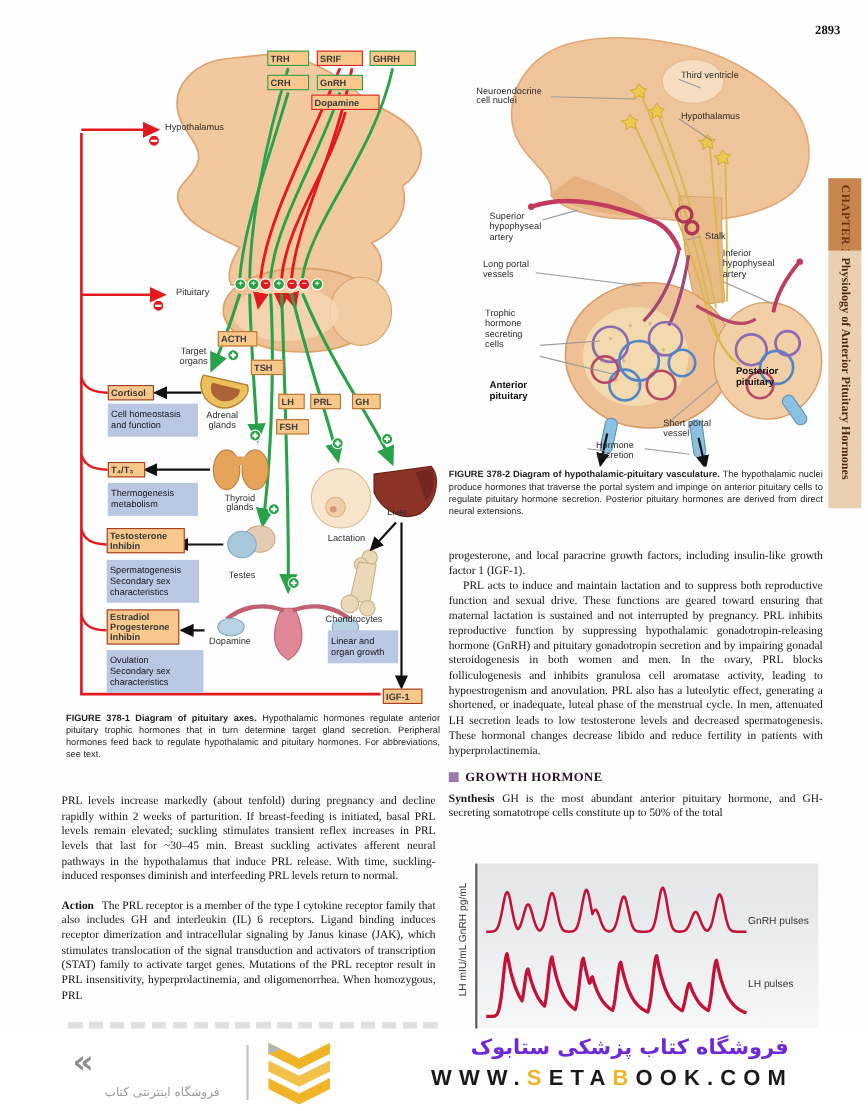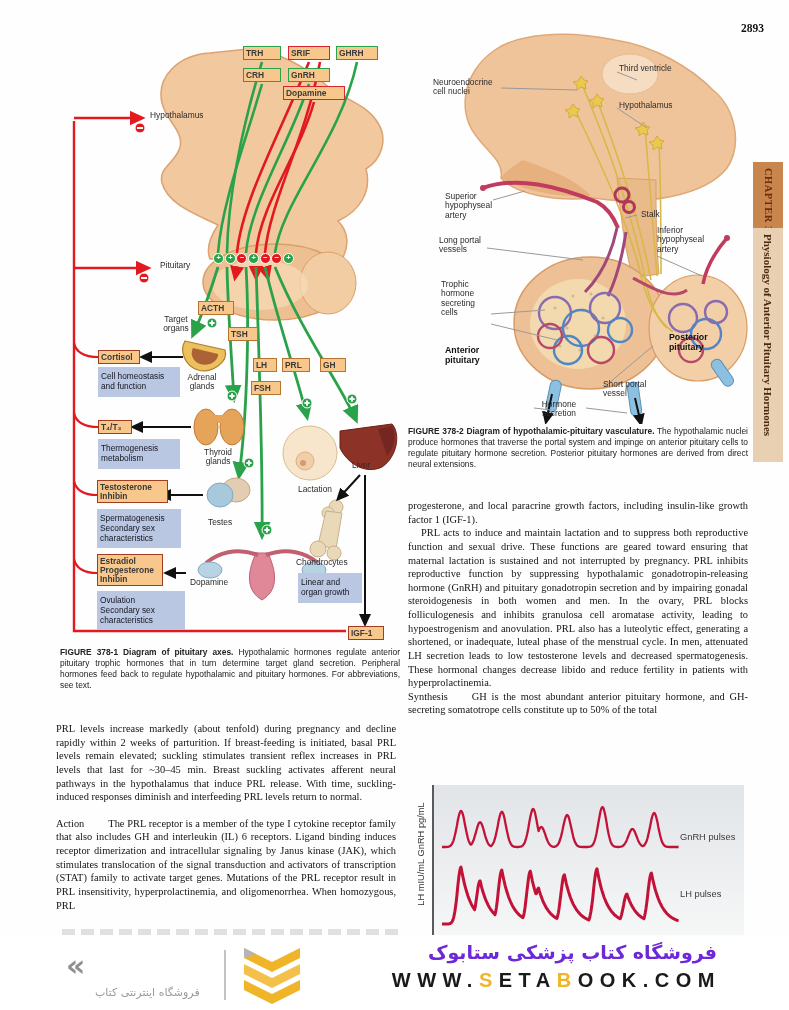--- a/index.html
+++ b/index.html
@@ -17,21 +17,21 @@
   .hbox{position:absolute;background:#f7c78b;border:1.4px solid #b5742f;font:700 8.4px/1.08 "Liberation Sans",sans-serif;color:#3a3a3a;text-align:left;padding:1.5px 2px;white-space:pre-line;box-sizing:border-box}
   .gb{border-color:#2aa24a}.rb{border-color:#d9252b}.db{border-color:#a33d22}
   .bbox{position:absolute;background:#b9c7e2;font:8.3px/1.18 "Liberation Sans",sans-serif;color:#15151f;padding:5px 3px;white-space:pre-line;box-sizing:border-box}
   .sign{display:inline-block;width:9px;height:9px;margin:0 .3px;border-radius:50%;border:1px solid #fff;color:#fff;font:700 7.5px/8.5px "Liberation Sans",sans-serif;text-align:center;vertical-align:top;box-sizing:content-box}
   .sign.pos{background:#2aa24a}.sign.neg{background:#e2191f}
   
   .cap{position:absolute;font:8.4px/1.3 "Liberation Sans",sans-serif;color:#222;text-align:justify}
   .cap .lead{font-weight:700}
   .body{position:absolute;font:10.4px/1.31 "Liberation Serif",serif;color:#141414;text-align:justify}
   .body p{margin:0}
-  .runhead{font-weight:400;padding-right:24px}
+  .runhead{font-weight:700;padding-right:7px}
   .indent{text-indent:13px}
   .mt{margin-top:13px !important}
   .ghhead{margin:11px 0 7px;font:700 11.5px "Liberation Serif",serif;letter-spacing:.4px;color:#241226}
   .sq{display:inline-block;width:9px;height:9px;background:#9a7aa8;margin-right:6px;vertical-align:-1px}
   .cutline{position:absolute;height:6px;background:repeating-linear-gradient(90deg,#b4b4b4 0 13px,transparent 13px 19px);opacity:.4;filter:blur(.5px)}
   
   .chart{position:absolute}
   .chart .panel{position:absolute;left:24px;top:2px;width:310px;height:150px;background:linear-gradient(180deg,#e2e5e8 0%,#eceef0 55%,#f6f7f7 100%);border-left:2.5px solid #5a5a5a}
   .ylab{position:absolute;left:-62px;top:66px;width:150px;transform:rotate(-90deg);transform-origin:center;font:9.3px "Liberation Sans",sans-serif;color:#333;text-align:center}
   .serieslab{position:absolute;font:9.3px "Liberation Sans",sans-serif;color:#3a3a3a}
@@ -364,20 +364,21 @@
 secretion</div>
   </div>
 
   <div class="cap" style="left:408px;top:426px;width:340px">
     <span class="lead">FIGURE 378-2 Diagram of hypothalamic-pituitary vasculature.</span><span> The hypothalamic nuclei produce hormones that traverse the portal system and impinge on anterior pituitary cells to regulate pituitary hormone secretion. Posterior pituitary hormones are derived from direct neural extensions.</span>
   </div>
 
   <div class="body" style="left:408px;top:499px;width:340px">
     <p>progesterone, and local paracrine growth factors, including insulin-like growth factor 1 (IGF-1).</p>
     <p class="indent">PRL acts to induce and maintain lactation and to suppress both reproductive function and sexual drive. These functions are geared toward ensuring that maternal lactation is sustained and not interrupted by pregnancy. PRL inhibits reproductive function by suppressing hypothalamic gonadotropin-releasing hormone (GnRH) and pituitary gonadotropin secretion and by impairing gonadal steroidogenesis in both women and men. In the ovary, PRL blocks folliculogenesis and inhibits granulosa cell aromatase activity, leading to hypoestrogenism and anovulation. PRL also has a luteolytic effect, generating a shortened, or inadequate, luteal phase of the menstrual cycle. In men, attenuated LH secretion leads to low testosterone levels and decreased spermatogenesis. These hormonal changes decrease libido and reduce fertility in patients with hyperprolactinemia.</p>
+    <div class="ghhead"><span class="sq"></span><span>GROWTH HORMONE</span></div>
     <p><span class="runhead">Synthesis</span><span>GH is the most abundant anterior pituitary hormone, and GH-secreting somatotrope cells constitute up to 50% of the total</span></p>
   </div>
 
   <div class="chart" style="left:408px;top:783px;width:336px;height:152px">
     <div class="ylab">LH mIU/mL GnRH pg/mL</div>
     <div class="panel"></div>
     <svg width="336" height="152" viewBox="0 0 336 152" style="position:absolute;left:0;top:0">
       <polyline id="gnrh-line" fill="none" stroke-width="2.3" stroke-linejoin="round" points="34.0,64.0 34.7,64.0 35.4,64.0 36.0,64.0 36.7,64.0 37.4,64.0 38.1,64.0 38.8,63.9 39.4,63.9 40.1,63.8 40.8,63.6 41.5,63.3 42.2,63.0 42.8,62.4 43.5,61.6 44.2,60.6 44.9,59.1 45.6,57.3 46.2,55.0 46.9,52.3 47.6,49.2 48.3,45.8 49.0,42.2 49.6,38.6 50.3,35.2 51.0,32.2 51.7,29.9 52.4,28.5 53.0,28.0 53.7,28.5 54.4,29.9 55.1,32.2 55.8,35.2 56.4,38.6 57.1,42.2 57.8,45.8 58.5,49.2 59.2,52.3 59.8,55.0 60.5,57.3 61.2,59.1 61.9,60.6 62.6,61.6 63.2,61.6 63.9,60.6 64.6,59.4 65.3,57.8 66.0,55.9 66.6,53.8 67.3,51.4 68.0,49.0 68.7,46.5 69.4,44.1 70.0,42.1 70.7,40.5 71.4,39.5 72.1,39.2 72.8,39.5 73.4,40.5 74.1,42.1 74.8,44.1 75.5,46.5 76.2,49.0 76.8,51.4 77.5,53.8 78.2,55.9 78.9,57.8 79.6,59.4 80.2,60.6 80.9,61.6 81.6,62.4 82.3,62.9 83.0,63.0 83.6,62.5 84.3,61.7 85.0,60.6 85.7,59.2 86.4,57.4 87.0,55.2 87.7,52.6 88.4,49.5 89.1,46.2 89.8,42.7 90.4,39.1 91.1,35.8 91.8,32.9 92.5,30.7 93.2,29.3 93.8,28.8 94.5,29.3 95.2,30.7 95.9,32.9 96.6,35.8 97.2,39.1 97.9,42.7 98.6,46.2 99.3,49.5 100.0,52.6 100.6,55.2 101.3,57.4 102.0,59.2 102.7,60.6 103.4,61.7 104.0,62.5 104.7,63.0 105.4,63.4 106.1,63.6 106.8,63.8 107.4,63.9 108.1,63.9 108.8,64.0 109.5,64.0 110.2,64.0 110.8,63.9 111.5,63.9 112.2,63.7 112.9,63.6 113.6,63.3 114.2,62.9 114.9,62.3 115.6,61.5 116.3,60.4 117.0,58.9 117.6,56.9 118.3,54.5 119.0,51.7 119.7,48.4 120.4,44.8 121.0,41.0 121.7,37.1 122.4,33.6 123.1,30.5 123.8,28.1 124.4,26.5 125.1,26.0 125.8,26.5 126.5,28.1 127.2,30.5 127.8,33.6 128.5,37.1 129.2,41.0 129.9,44.8 130.6,48.0 131.2,46.4 131.9,45.1 132.6,44.3 133.3,44.0 134.0,44.3 134.6,45.1 135.3,46.4 136.0,48.0 136.7,49.9 137.4,51.9 138.0,53.9 138.7,55.8 139.4,57.5 140.1,59.0 140.8,60.3 141.4,61.3 142.1,62.1 142.8,62.7 143.5,63.1 144.2,63.4 144.8,63.6 145.5,63.8 146.2,63.8 146.9,63.6 147.6,63.4 148.2,63.1 148.9,62.6 149.6,61.9 150.3,60.9 151.0,59.7 151.6,58.0 152.3,56.0 153.0,53.6 153.7,50.8 154.4,47.8 155.0,44.6 155.7,41.4 156.4,38.4 157.1,35.8 157.8,33.7 158.4,32.4 159.1,32.0 159.8,32.4 160.5,33.7 161.2,35.8 161.8,38.4 162.5,41.4 163.2,44.6 163.9,47.8 164.6,50.8 165.2,53.6 165.9,56.0 166.6,58.0 167.3,59.7 168.0,60.9 168.6,61.9 169.3,62.6 170.0,63.1 170.7,63.4 171.4,63.6 172.0,63.8 172.7,63.9 173.4,63.9 174.1,64.0 174.8,64.0 175.4,64.0 176.1,64.0 176.8,64.0 177.5,64.0 178.2,64.0 178.8,64.0 179.5,64.0 180.2,63.9 180.9,63.8 181.6,63.7 182.2,63.6 182.9,63.3 183.6,62.9 184.3,62.2 185.0,61.4 185.6,60.2 186.3,58.6 187.0,56.5 187.7,54.0 188.4,51.0 189.0,47.6 189.7,43.7 190.4,39.7 191.1,35.7 191.8,32.0 192.4,28.7 193.1,26.2 193.8,24.6 194.5,24.0 195.2,24.6 195.8,26.2 196.5,28.7 197.2,32.0 197.9,35.7 198.6,39.7 199.2,43.7 199.9,47.6 200.6,51.0 201.3,54.0 202.0,56.5 202.6,58.6 203.3,60.2 204.0,61.4 204.7,62.2 205.4,62.9 206.0,63.3 206.7,63.6 207.4,63.7 208.1,63.8 208.8,63.9 209.4,64.0 210.1,64.0 210.8,63.9 211.5,63.9 212.2,63.8 212.8,63.7 213.5,63.5 214.2,63.2 214.9,62.8 215.6,62.3 216.2,61.6 216.9,60.6 217.6,59.5 218.3,58.2 219.0,56.6 219.6,54.9 220.3,53.1 221.0,51.3 221.7,49.6 222.4,48.1 223.0,47.0 223.7,46.2 224.4,46.0 225.1,46.2 225.8,47.0 226.4,48.1 227.1,49.6 227.8,51.3 228.5,53.1 229.2,54.9 229.8,56.6 230.5,58.2 231.2,59.5 231.9,60.6 232.6,61.6 233.2,62.3 233.9,62.8 234.6,63.2 235.3,63.0 236.0,62.5 236.6,61.8 237.3,60.7 238.0,59.4 238.7,57.7 239.4,55.5 240.0,53.0 240.7,50.0 241.4,46.8 242.1,43.4 242.8,40.0 243.4,36.8 244.1,34.0 244.8,31.8 245.5,30.5 246.2,30.0 246.8,30.5 247.5,31.8 248.2,34.0 248.9,36.8 249.6,40.0 250.2,43.4 250.9,46.8 251.6,50.0 252.3,53.0 253.0,55.5 253.6,57.7 254.3,59.4 255.0,60.7 255.7,61.8 256.4,62.5 257.0,63.0 257.7,63.4 258.4,63.6 259.1,63.8 259.8,63.9 260.4,63.9 261.1,64.0 261.8,64.0 262.5,64.0 263.2,64.0 263.8,64.0 264.5,64.0 265.2,64.0 265.9,64.0 266.6,64.0 267.2,64.0 267.9,64.0 268.6,64.0 269.3,64.0 270.0,64.0 270.6,64.0" stroke="#c31238"></polyline>
       <polyline id="lh-line" fill="none" stroke-width="3" stroke-linejoin="round" points="34.0,141.0 34.7,141.0 35.4,141.0 36.0,141.0 36.7,141.0 37.4,141.0 38.1,141.0 38.8,141.0 39.4,141.0 40.1,140.9 40.8,140.9 41.5,140.7 42.2,140.5 42.8,140.1 43.5,139.5 44.2,138.5 44.9,137.0 45.6,134.9 46.2,132.0 46.9,128.3 47.6,123.5 48.3,118.0 49.0,111.7 49.6,105.1 50.3,98.6 51.0,92.7 51.7,88.1 52.4,85.0 53.0,84.0 53.7,87.8 54.4,91.4 55.1,94.7 55.8,97.8 56.4,100.7 57.1,103.4 57.8,105.9 58.5,108.3 59.2,110.5 59.8,112.5 60.5,114.4 61.2,116.2 61.9,117.9 62.6,119.4 63.2,120.9 63.9,122.2 64.6,123.5 65.3,124.7 66.0,125.8 66.6,126.8 67.3,123.5 68.0,118.8 68.7,113.8 69.4,108.9 70.0,104.4 70.7,100.9 71.4,98.6 72.1,97.8 72.8,100.7 73.4,103.4 74.1,105.9 74.8,108.3 75.5,110.5 76.2,112.5 76.8,114.4 77.5,116.2 78.2,117.9 78.9,119.4 79.6,120.9 80.2,122.2 80.9,123.5 81.6,124.7 82.3,125.8 83.0,126.8 83.6,127.7 84.3,128.6 85.0,129.5 85.7,130.2 86.4,131.0 87.0,131.6 87.7,128.9 88.4,124.5 89.1,119.2 89.8,113.2 90.4,107.0 91.1,100.8 91.8,95.3 92.5,90.8 93.2,88.0 93.8,87.0 94.5,90.6 95.2,94.0 95.9,97.2 96.6,100.1 97.2,102.8 97.9,105.4 98.6,107.8 99.3,110.0 100.0,112.1 100.6,114.0 101.3,115.8 102.0,117.5 102.7,119.1 103.4,120.6 104.0,121.9 104.7,123.2 105.4,124.4 106.1,125.5 106.8,126.6 107.4,127.5 108.1,128.4 108.8,129.3 109.5,130.1 110.2,130.8 110.8,131.5 111.5,132.1 112.2,132.7 112.9,133.3 113.6,133.8 114.2,134.3 114.9,134.7 115.6,132.7 116.3,129.2 117.0,124.8 117.6,119.7 118.3,113.9 119.0,107.7 119.7,101.7 120.4,96.3 121.0,92.0 121.7,89.2 122.4,88.2 123.1,91.7 123.8,95.0 124.4,98.1 125.1,101.0 125.8,103.7 126.5,106.2 127.2,108.5 127.8,110.7 128.5,110.5 129.2,107.6 129.9,105.7 130.6,105.0 131.2,107.4 131.9,109.7 132.6,111.8 133.3,113.7 134.0,115.6 134.6,117.3 135.3,118.9 136.0,120.3 136.7,121.7 137.4,123.0 138.0,124.2 138.7,125.4 139.4,126.4 140.1,127.4 140.8,128.3 141.4,129.1 142.1,129.9 142.8,130.7 143.5,131.4 144.2,132.0 144.8,132.6 145.5,133.2 146.2,133.7 146.9,134.2 147.6,134.7 148.2,135.1 148.9,135.5 149.6,133.3 150.3,130.0 151.0,125.9 151.6,121.1 152.3,115.7 153.0,110.0 153.7,104.4 154.4,99.3 155.0,95.3 155.7,92.7 156.4,91.8 157.1,95.1 157.8,98.2 158.4,101.1 159.1,103.7 159.8,106.2 160.5,108.6 161.2,110.7 161.8,112.8 162.5,114.7 163.2,116.4 163.9,118.1 164.6,119.6 165.2,121.1 165.9,122.4 166.6,123.6 167.3,124.8 168.0,125.9 168.6,126.9 169.3,127.8 170.0,128.7 170.7,129.6 171.4,130.3 172.0,131.0 172.7,131.7 173.4,132.3 174.1,132.9 174.8,133.5 175.4,134.0 176.1,134.4 176.8,134.9 177.5,135.3 178.2,135.7 178.8,136.0 179.5,136.4 180.2,136.7 180.9,137.0 181.6,135.1 182.2,132.3 182.9,128.7 183.6,124.1 184.3,118.7 185.0,112.6 185.6,106.2 186.3,99.9 187.0,94.3 187.7,89.7 188.4,86.8 189.0,85.8 189.7,89.5 190.4,93.0 191.1,96.2 191.8,99.2 192.4,102.0 193.1,104.6 193.8,107.1 194.5,109.3 195.2,111.5 195.8,113.4 196.5,115.3 197.2,117.0 197.9,118.6 198.6,120.1 199.2,121.5 199.9,122.8 200.6,124.0 201.3,125.2 202.0,126.2 202.6,127.2 203.3,128.2 204.0,129.0 204.7,129.8 205.4,130.6 206.0,131.3 206.7,131.9 207.4,132.5 208.1,133.1 208.8,133.6 209.4,134.1 210.1,134.6 210.8,135.0 211.5,135.4 212.2,135.8 212.8,134.3 213.5,131.8 214.2,128.9 214.9,125.6 215.6,122.1 216.2,118.7 216.9,115.6 217.6,113.1 218.3,111.5 219.0,111.0 219.6,113.0 220.3,114.9 221.0,116.6 221.7,118.3 222.4,119.8 223.0,121.2 223.7,122.5 224.4,123.8 225.1,124.9 225.8,126.0 226.4,127.0 227.1,128.0 227.8,128.8 228.5,129.7 229.2,130.4 229.8,131.1 230.5,131.8 231.2,132.4 231.9,133.0 232.6,133.5 233.2,134.0 233.9,134.5 234.6,134.9 235.3,135.3 236.0,135.6 236.6,133.0 237.3,129.6 238.0,125.4 238.7,120.4 239.4,114.8 240.0,108.9 240.7,103.1 241.4,97.8 242.1,93.6 242.8,90.9 243.4,90.0 244.1,93.4 244.8,96.6 245.5,99.6 246.2,102.4 246.8,105.0 247.5,107.4 248.2,109.6 248.9,111.7 249.6,113.7 250.2,115.5 250.9,117.2 251.6,118.8 252.3,120.3 253.0,121.7 253.6,123.0 254.3,124.2 255.0,125.3 255.7,126.4 256.4,127.4 257.0,128.3 257.7,129.1 258.4,129.9 259.1,130.7 259.8,131.4 260.4,132.0 261.1,132.6 261.8,133.2 262.5,133.7 263.2,134.2 263.8,134.6 264.5,135.1 265.2,135.5 265.9,135.8 266.6,136.2 267.2,136.5 267.9,136.8 268.6,137.1 269.3,137.4 270.0,137.6 270.6,137.8" stroke="#c31238"></polyline>
     </svg>

